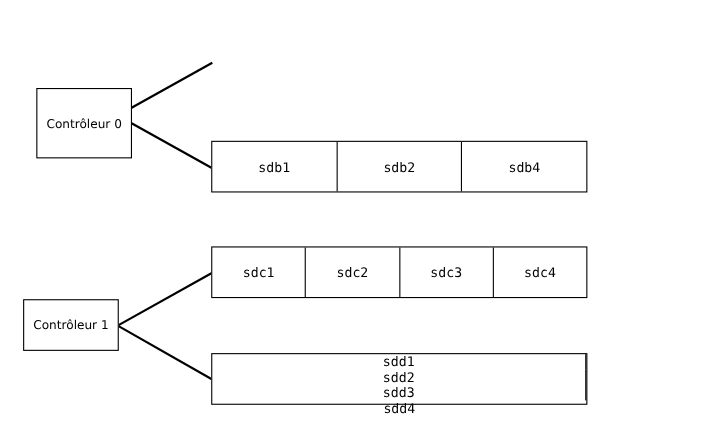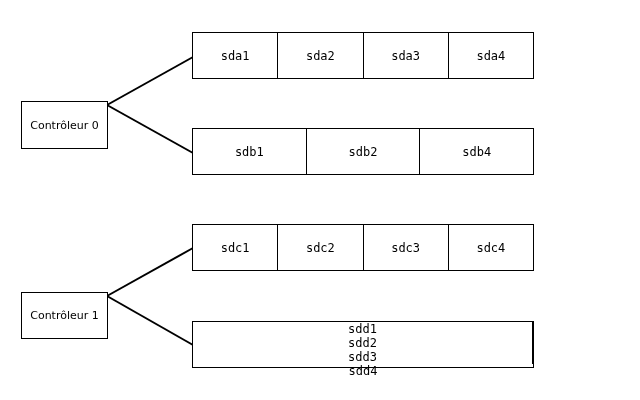--- a/index.html
+++ b/index.html
@@ -21,22 +21,22 @@
     position: absolute;
     box-sizing: border-box;
     border: 1px solid #000000;
     background: #ffffff;
     display: flex;
     align-items: center;
     justify-content: center;
     font-size: 11px;
     white-space: nowrap;
   }
-  .ctrl-0 { left: 21px; top: 80px;  width: 87px; height: 48px; margin-top: 21px; }
-  .ctrl-1 { left: 21px; top: 272px; width: 87px; height: 47px; margin-top: 20px; }
+  .ctrl-0 { left: 33px; top: 80px;  width: 87px; height: 64px; }
+  .ctrl-1 { left: 21px; top: 272px; width: 87px; height: 47px; }
   .disk-row {
     position: absolute;
     box-sizing: border-box;
     left: 192px;
     width: 342px;
     height: 47px;
     display: flex;
     border: 1px solid #000000;
     background: #ffffff;
   }
@@ -68,26 +68,20 @@
   </svg>
 
   <div class="ctrl-box ctrl-0">
     <span>Contrôleur 0</span>
   </div>
 
   <div class="ctrl-box ctrl-1">
     <span>Contrôleur 1</span>
   </div>
 
-  <div class="disk-row row-sda">
-    <div class="disk-cell">sda1</div>
-    <div class="disk-cell">sda2</div>
-    <div class="disk-cell">sda3</div>
-    <div class="disk-cell">sda4</div>
-  </div>
 
   <div class="disk-row row-sdb">
     <div class="disk-cell">sdb1</div>
     <div class="disk-cell">sdb2</div>
     <div class="disk-cell">sdb4</div>
   </div>
 
   <div class="disk-row row-sdc">
     <div class="disk-cell">sdc1</div>
     <div class="disk-cell">sdc2</div>

